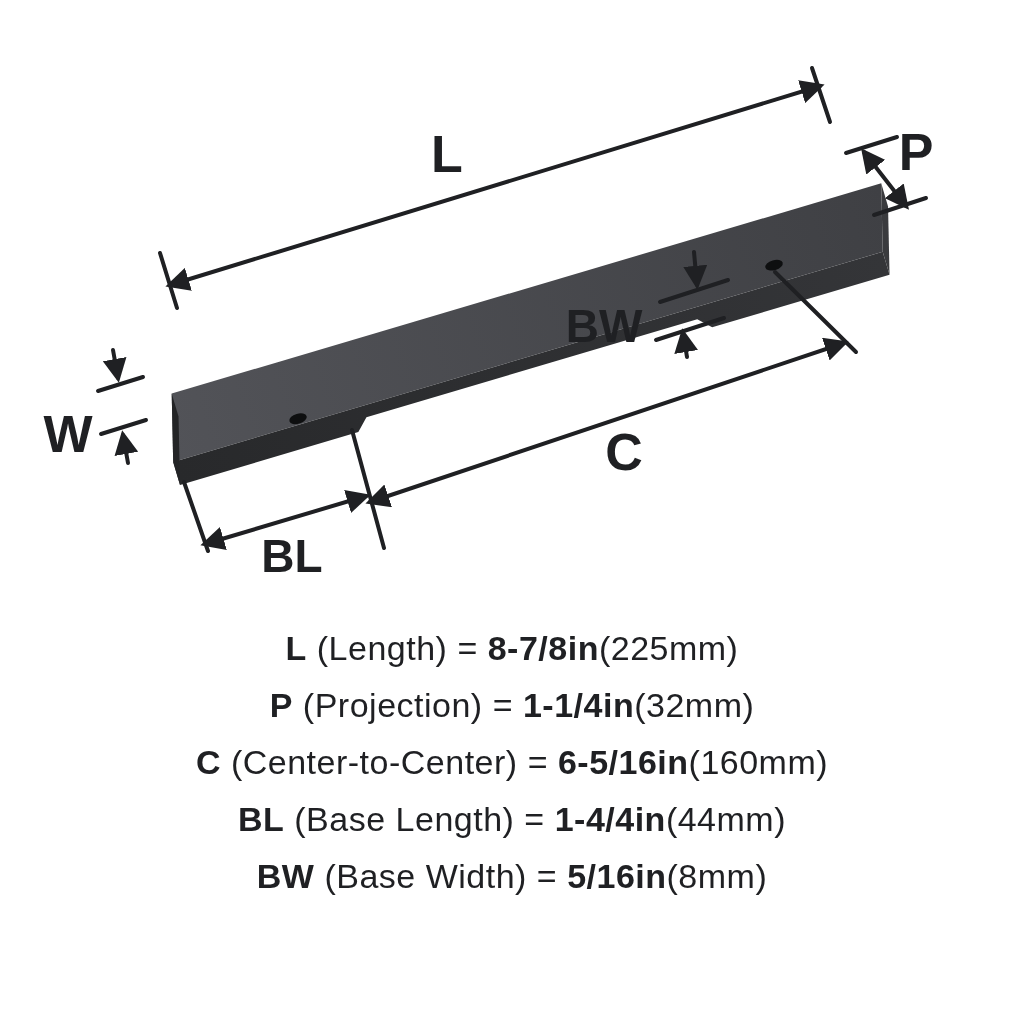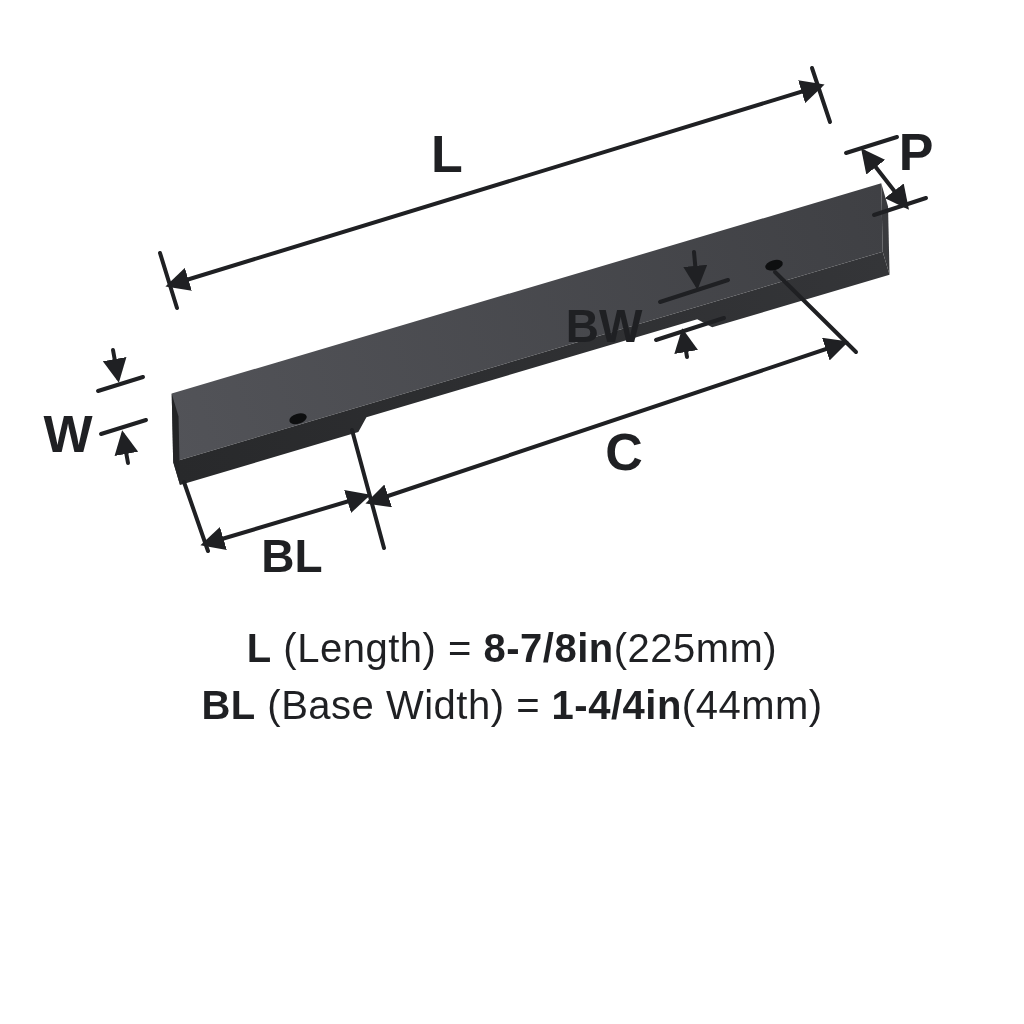--- a/index.html
+++ b/index.html
@@ -10,21 +10,21 @@
   }
   #diagram-svg{position:absolute;left:0;top:0;width:1024px;height:1024px;}
   .dim-line{stroke:#1f2023;stroke-width:4;fill:none;stroke-linecap:round;}
   .dim-label{font-family:"Liberation Sans","DejaVu Sans",sans-serif;font-weight:bold;fill:#1f2023;}
   .lbl-52{font-size:52px;}
   .lbl-46{font-size:46px;}
   .specs{
     position:absolute;left:0;top:620px;width:1024px;text-align:center;
   }
   .spec-row{
-    font-size:40px;line-height:57px;color:#1f2023;letter-spacing:0.5px;
+    font-size:34px;line-height:57px;color:#1f2023;letter-spacing:0.5px;
     white-space:nowrap;
   }
   .sc,.sv{font-weight:bold;}
   .sn,.se,.sm{font-weight:normal;}
 </style>
 </head>
 <body>
 
 <svg id="diagram-svg" viewBox="0 0 1024 1024" aria-hidden="true">
   <defs>
@@ -95,18 +95,36 @@
 </svg>
 
 <div class="specs">
   <div class="spec-row">
     <span class="sc">L</span>
     <span class="sn">(Length)</span>
     <span class="se">=</span>
     <span class="sv">8-7/8in</span><span class="sm">(225mm)</span>
   </div>
   <div class="spec-row">
+    <span class="sc">P</span>
+    <span class="sn">(Projection)</span>
+    <span class="se">=</span>
+    <span class="sv">1-1/4in</span><span class="sm">(32mm)</span>
+  </div>
+  <div class="spec-row">
+    <span class="sc">C</span>
+    <span class="sn">(Center-to-Center)</span>
+    <span class="se">=</span>
+    <span class="sv">6-5/16in</span><span class="sm">(160mm)</span>
+  </div>
+  <div class="spec-row">
     <span class="sc">BL</span>
+    <span class="sn">(Base Length)</span>
+    <span class="se">=</span>
+    <span class="sv">1-4/4in</span><span class="sm">(44mm)</span>
+  </div>
+  <div class="spec-row">
+    <span class="sc">BW</span>
     <span class="sn">(Base Width)</span>
     <span class="se">=</span>
-    <span class="sv">1-4/4in</span><span class="sm">(44mm)</span>
+    <span class="sv">5/16in</span><span class="sm">(8mm)</span>
   </div>
 </div>
 
 </body></html>

